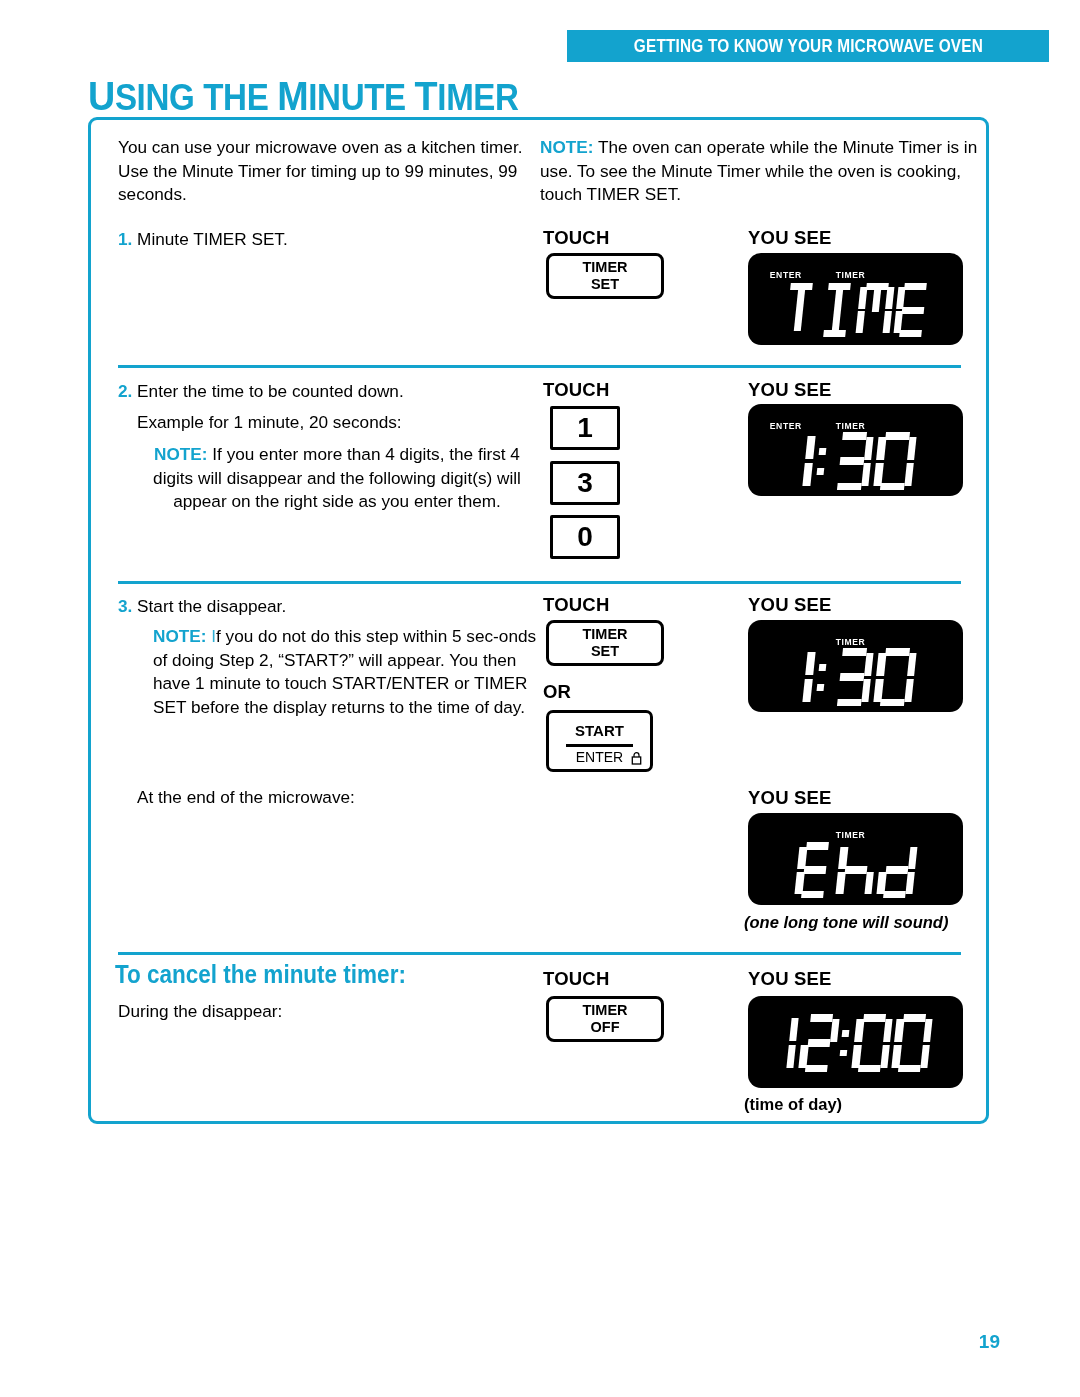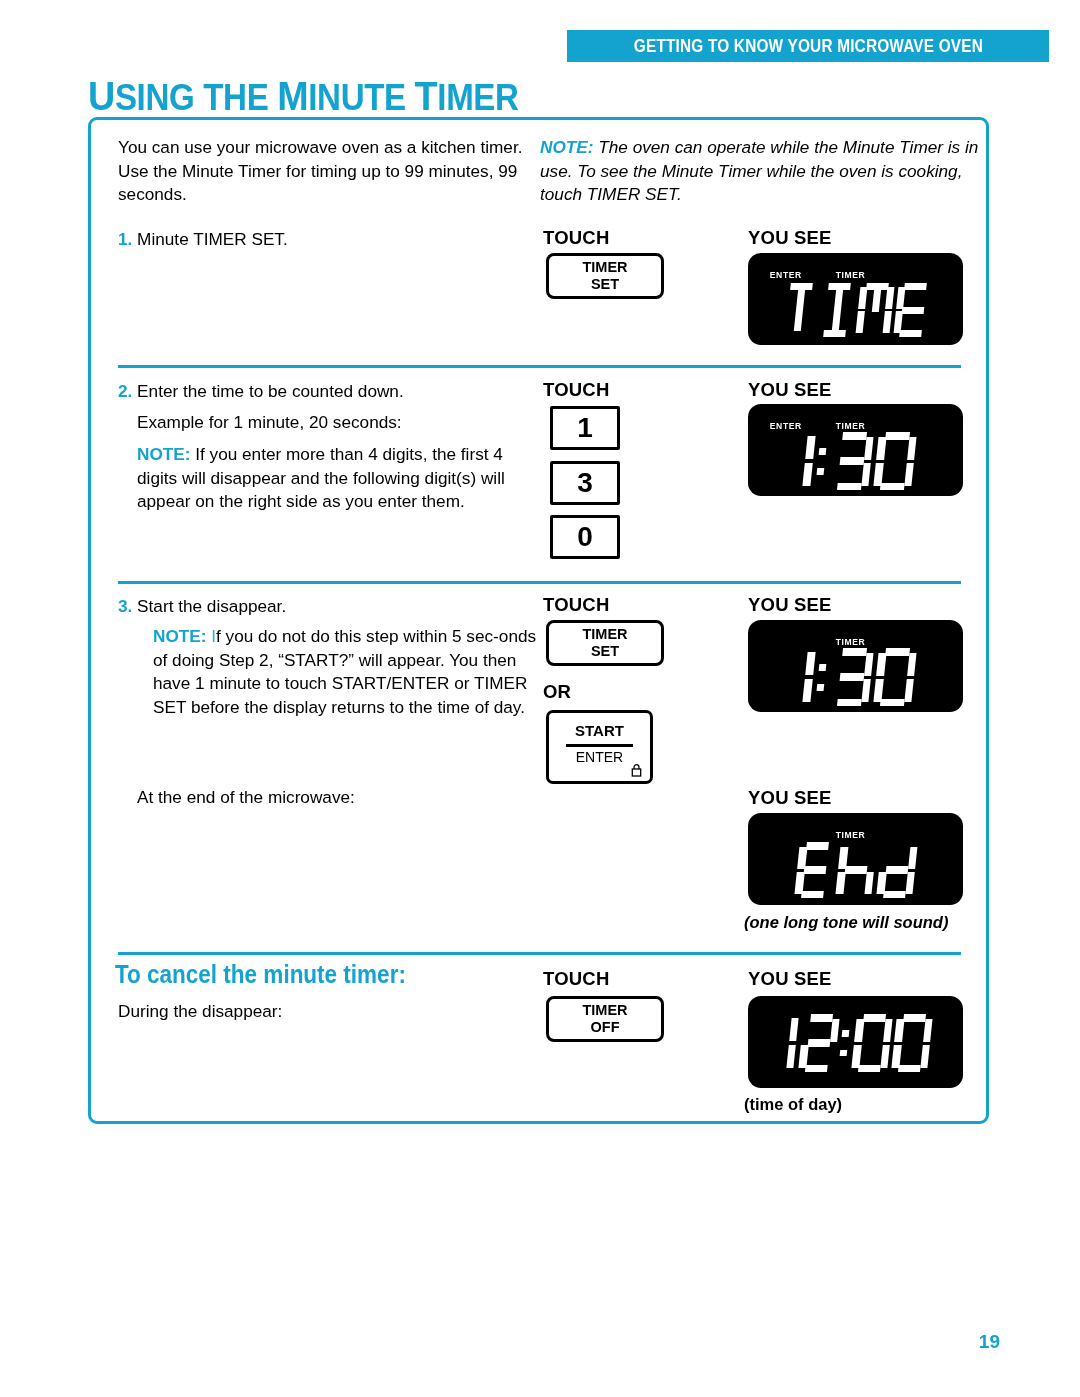--- a/index.html
+++ b/index.html
@@ -228,21 +228,21 @@
 </div>
 
 <div class="page-title">
   <span class="cap">U</span><span>SING THE </span><span class="cap">M</span><span>INUTE </span><span class="cap">T</span><span>IMER</span>
 </div>
 
 <div class="content-frame"></div>
 
 <div class="body-text" style="position:absolute;left:118px;top:136px;width:410px;">You can use your microwave oven as a kitchen timer. Use the Minute Timer for timing up to 99 minutes, 99 seconds.</div>
 
-<div class="body-text" style="position:absolute;left:540px;top:136px;width:440px;font-style:italic;">
+<div class="body-text" style="position:absolute;left:540px;top:136px;width:440px;">
   <span class="note-label">NOTE:</span><span> The oven can operate while the Minute Timer is in use. To see the Minute Timer while the oven is cooking, touch TIMER SET.</span>
 </div>
 
 <div class="body-text" style="position:absolute;left:118px;top:228px;width:400px;">
   <span class="step-num">1.</span><span> Minute TIMER SET.</span>
 </div>
 
 <div class="col-head" style="position:absolute;left:543px;top:227px;">TOUCH</div>
 <div class="col-head" style="position:absolute;left:748px;top:227px;">YOU SEE</div>
 
@@ -281,21 +281,21 @@
       </span>
     </div>
 </div>
 
 <div class="rule" style="left:118px;top:365px;width:843px;"></div>
 
 <div class="body-text" style="position:absolute;left:118px;top:380px;width:420px;">
   <span class="step-num">2.</span><span> Enter the time to be counted down.</span>
 </div>
 <div class="body-text" style="position:absolute;left:137px;top:411px;width:400px;">Example for 1 minute, 20 seconds:</div>
-<div class="body-text" style="position:absolute;left:137px;top:443px;width:400px;">
+<div class="body-text" style="position:absolute;left:137px;top:443px;width:400px;text-align:center;">
   <span class="note-label">NOTE:</span><span> If you enter more than 4 digits, the first 4 digits will disappear and the following digit(s) will appear on the right side as you enter them.</span>
 </div>
 
 <div class="col-head" style="position:absolute;left:543px;top:379px;">TOUCH</div>
 <div class="col-head" style="position:absolute;left:748px;top:379px;">YOU SEE</div>
 
 <div class="key square numeric" style="left:550px;top:406px;width:70px;height:44px;">
   <span>1</span>
 </div>
 <div class="key square numeric" style="left:550px;top:461px;width:70px;height:44px;">
@@ -347,21 +347,21 @@
 <div class="col-head" style="position:absolute;left:543px;top:594px;">TOUCH</div>
 <div class="col-head" style="position:absolute;left:748px;top:594px;">YOU SEE</div>
 
 <div class="key rounded" style="left:546px;top:620px;width:118px;height:46px;">
   <span>TIMER</span>
   <span>SET</span>
 </div>
 
 <div class="or-label" style="left:543px;top:681px;">OR</div>
 
-<div class="start-key" style="left:546px;top:710px;width:107px;height:74px;">
+<div class="start-key" style="left:546px;top:710px;width:107px;height:62px;">
   <span class="start-word">START</span>
   <span class="divider"></span>
   <span class="enter-word">ENTER</span>
   <span class="lock-icon">
     <svg viewBox="0 0 11 13" width="11" height="13">
       <path d="M3 5 V3.2 A2.5 2.5 0 0 1 8 3.2 V5" fill="none" stroke="#000" stroke-width="1.2"></path>
       <rect x="1.3" y="5" width="8.4" height="7" fill="none" stroke="#000" stroke-width="1.3"></rect>
     </svg>
   </span>
 </div>

